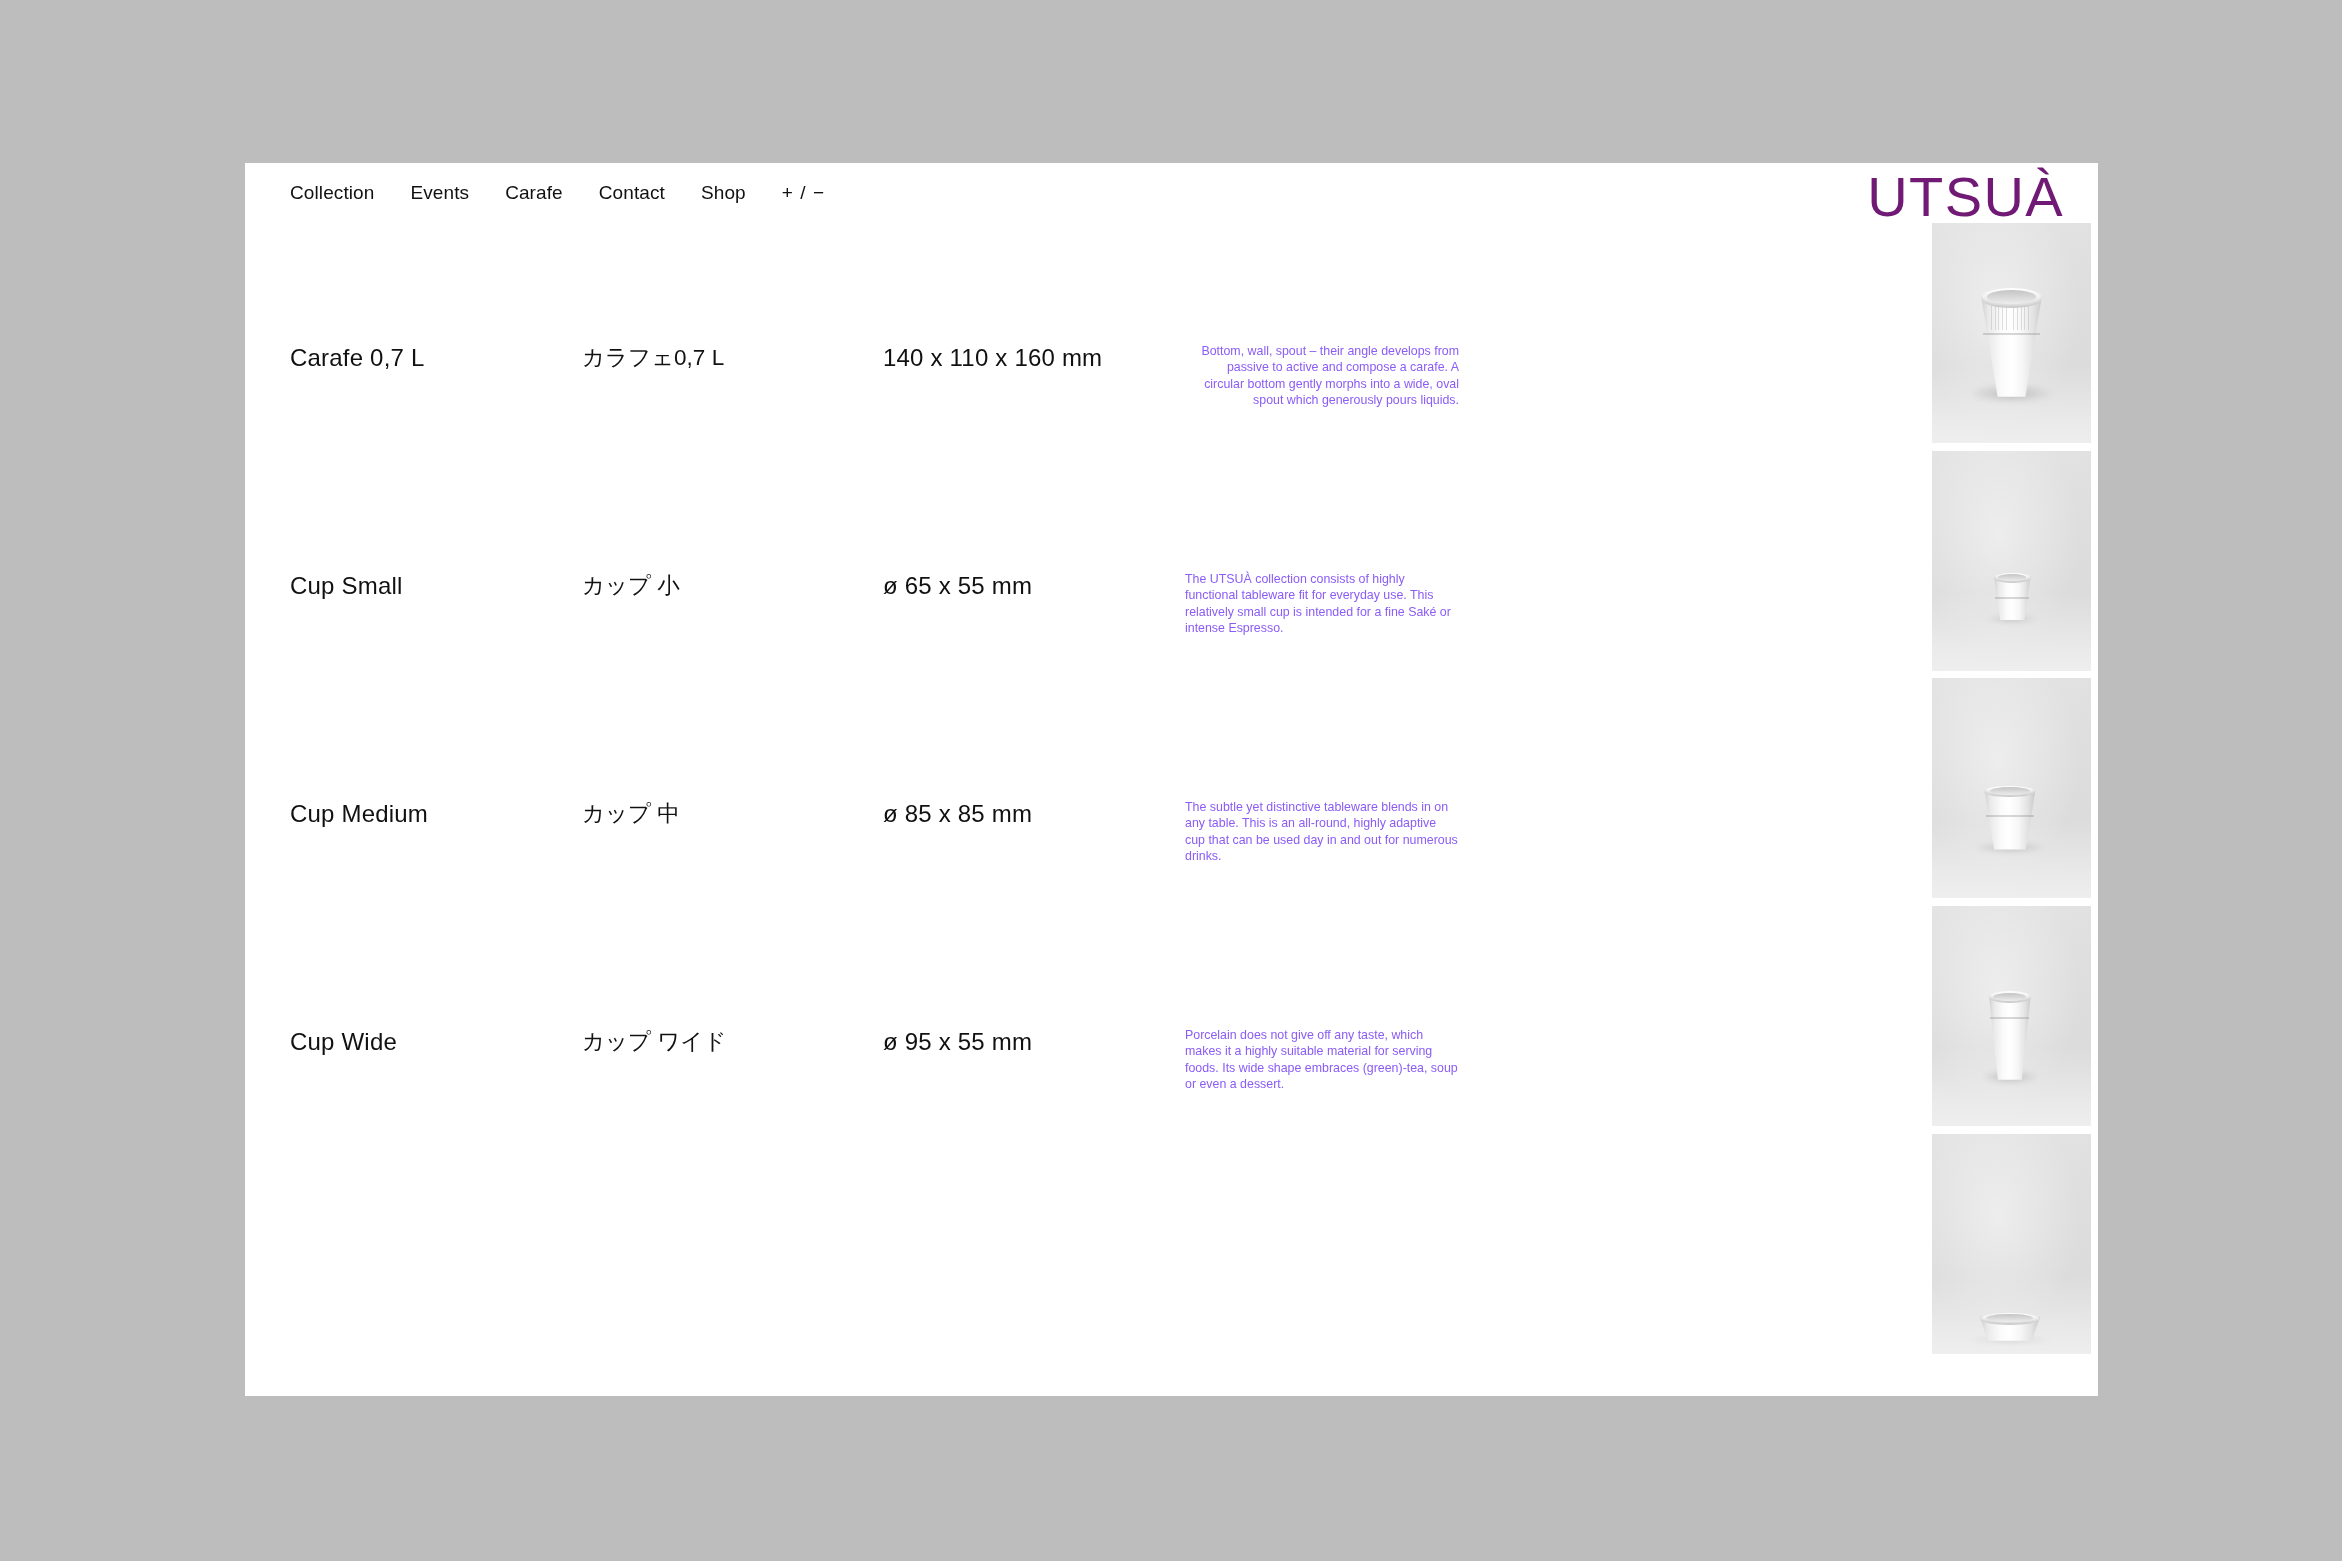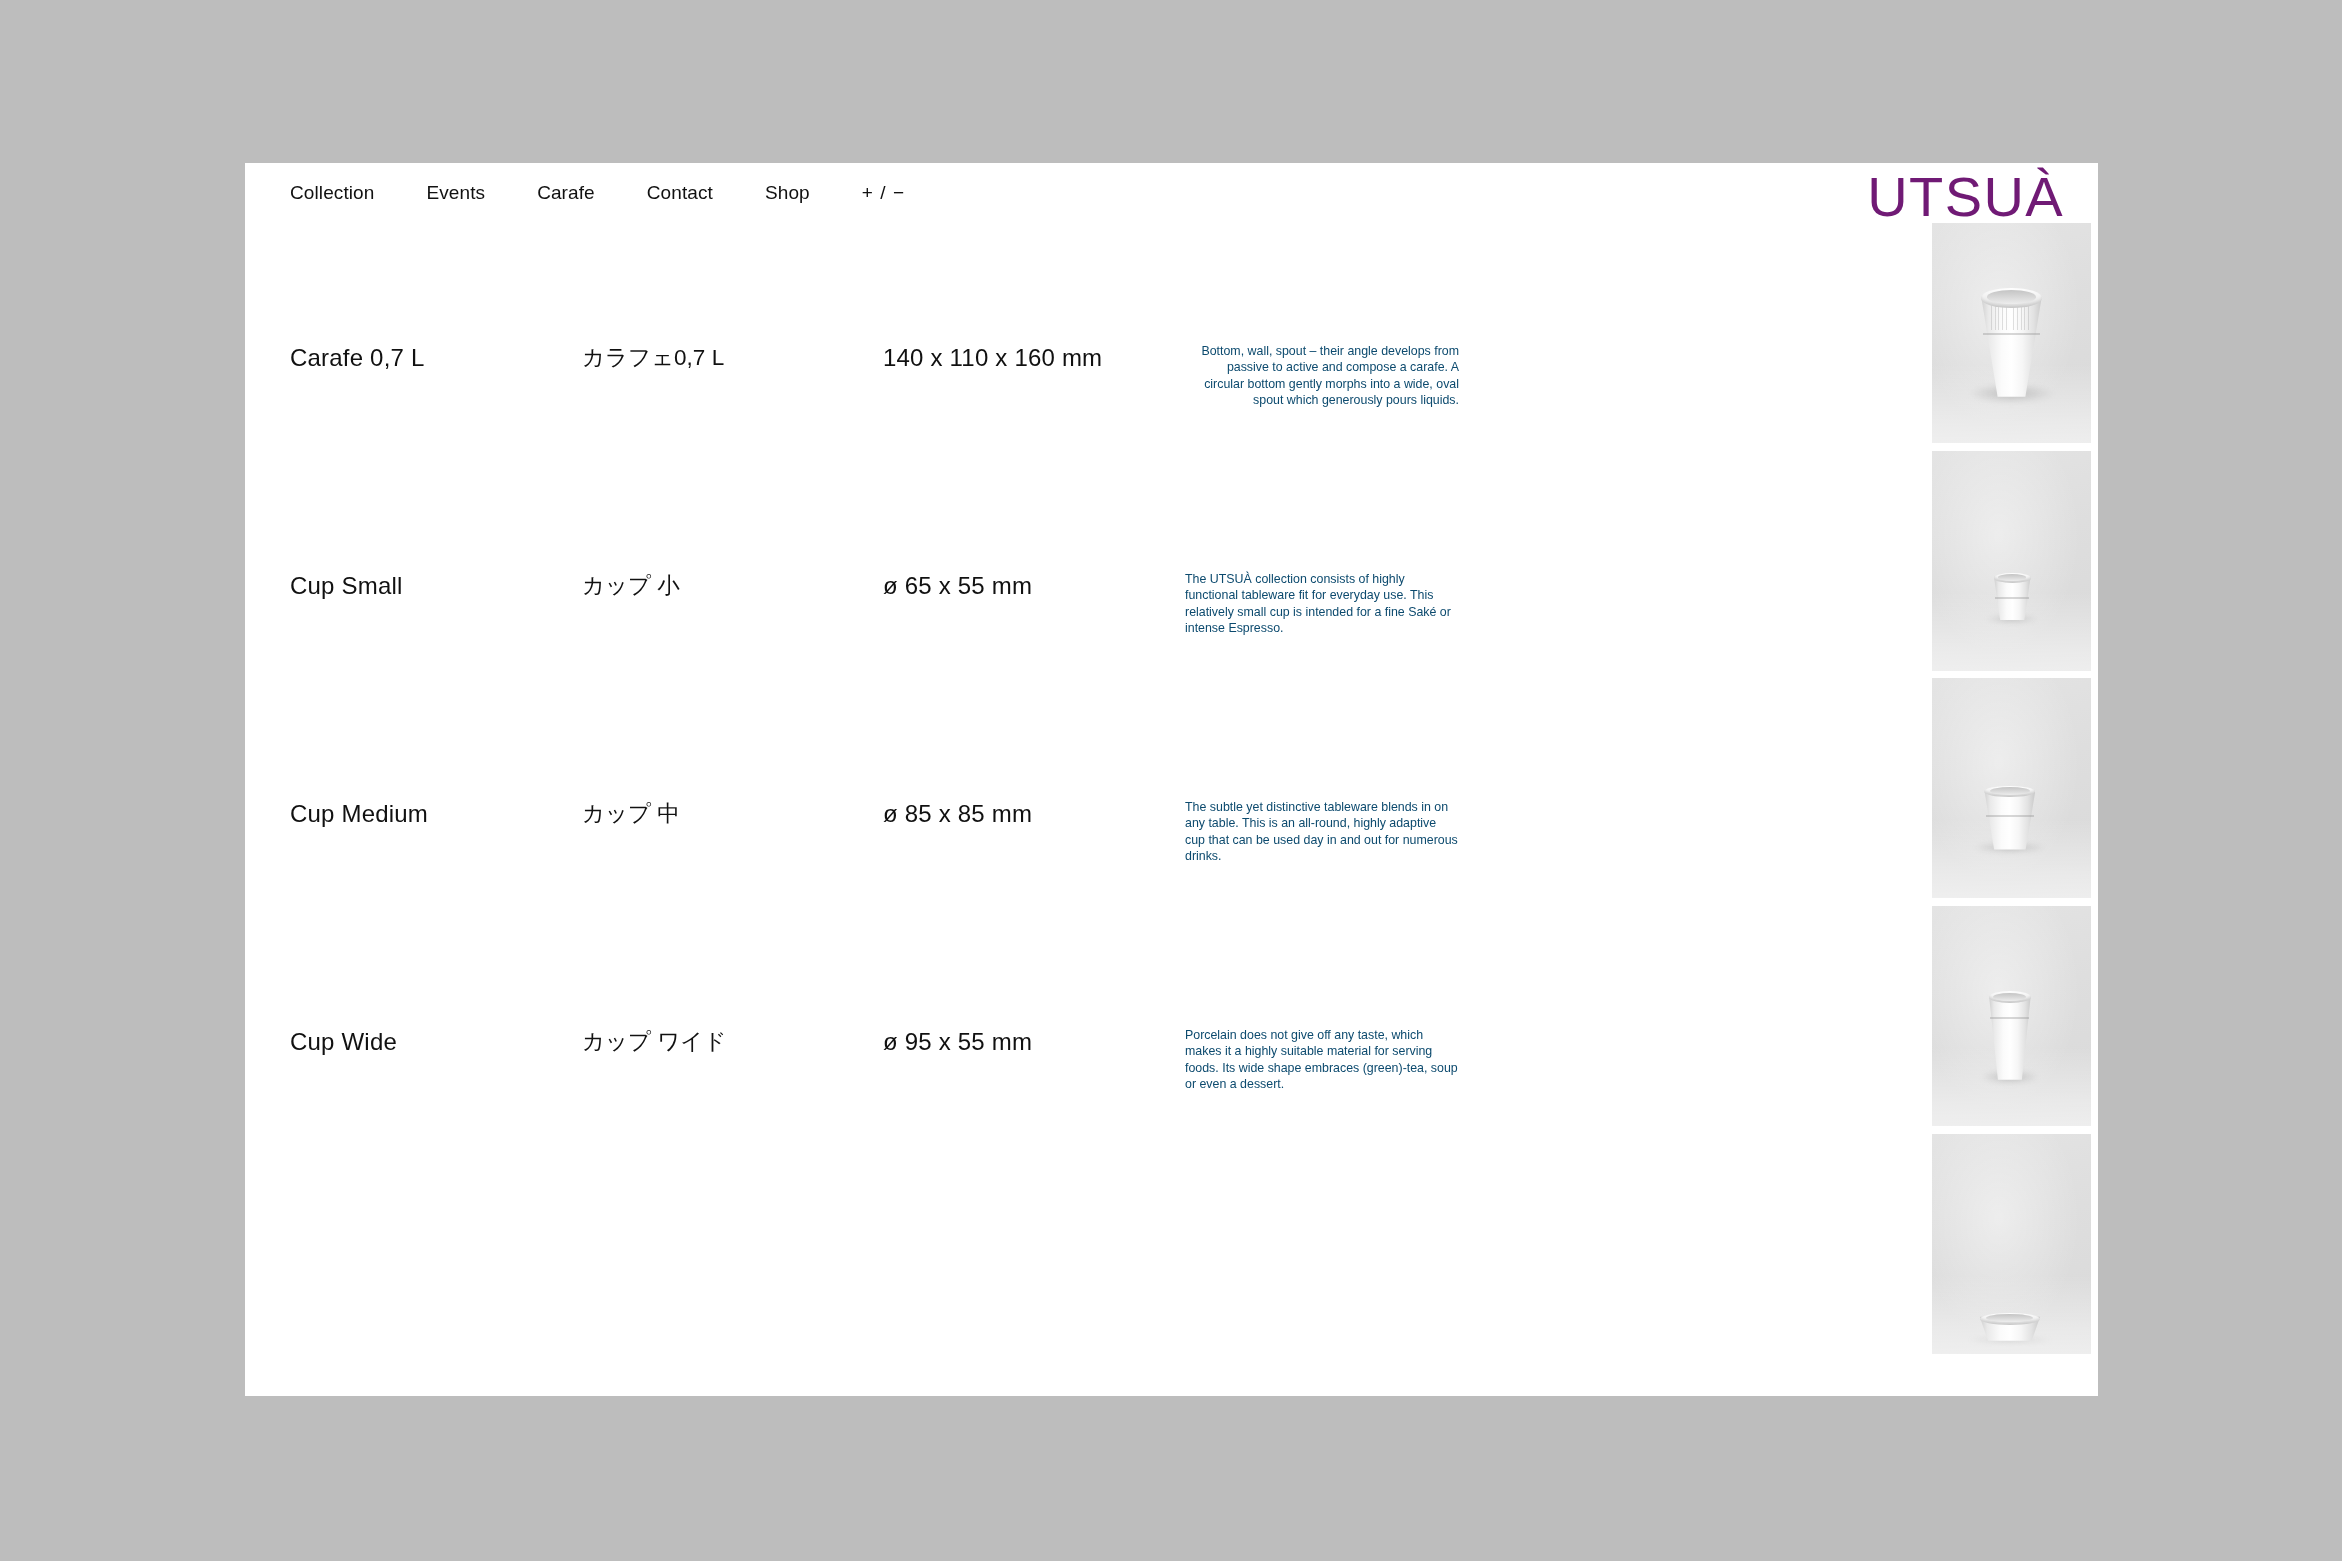--- a/index.html
+++ b/index.html
@@ -32,21 +32,21 @@
     top: 0;
     width: 100%;
     height: 94px;
   }
   .nav {
     position: absolute;
     left: 45px;
     top: 19.7px;
     display: flex;
     align-items: baseline;
-    gap: 16px;
+    gap: 0;
   }
   .nav-item {
     font-size: 19px;
     line-height: 1;
     color: #111111;
     letter-spacing: 0.1px;
     margin-right: 36px;
     white-space: nowrap;
     cursor: pointer;
   }
@@ -119,21 +119,21 @@
     letter-spacing: 0.2px;
     white-space: nowrap;
   }
   .cell-desc {
     position: absolute;
     left: 940px;
     top: 86px;
     width: 274px;
     font-size: 12.4px;
     line-height: 1.32;
-    color: #0c4a6e;
+    color: #8b5cf6;
   }
 
   
   .product-row.first { height: 228px; text-align: right; }
 
   
   .thumb-rail {
     position: absolute;
     left: 1687px;
     top: 0;

